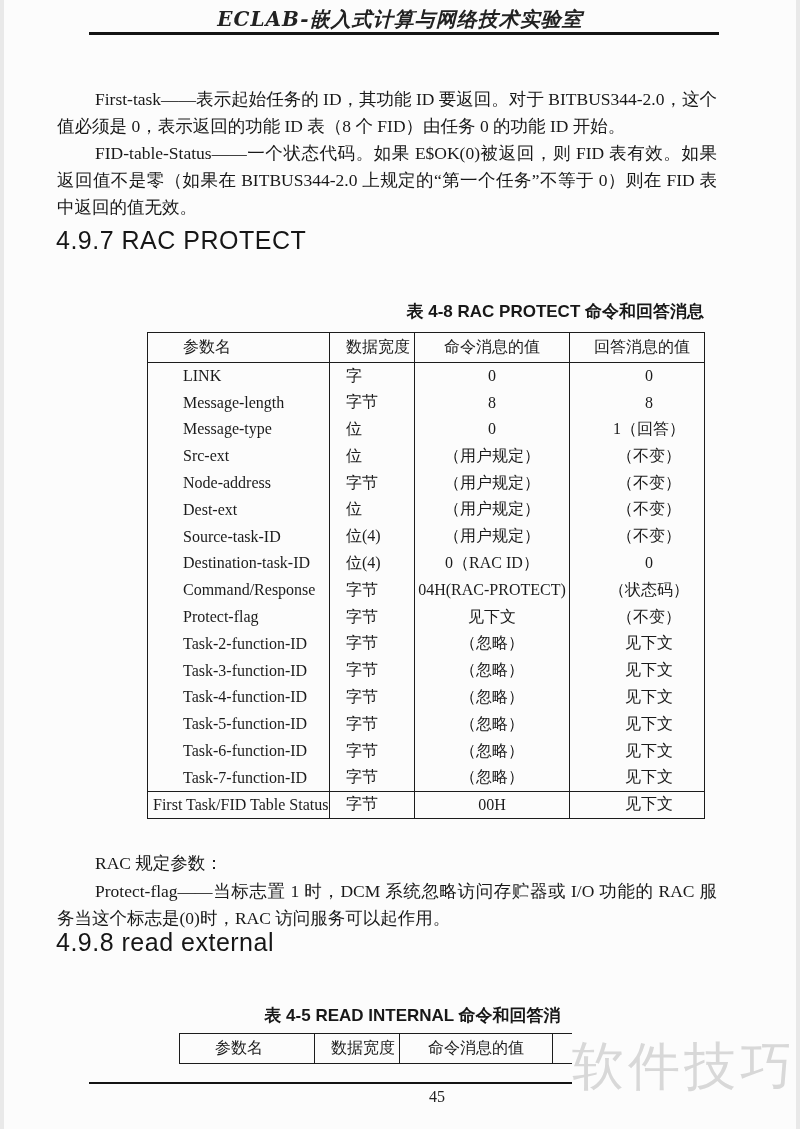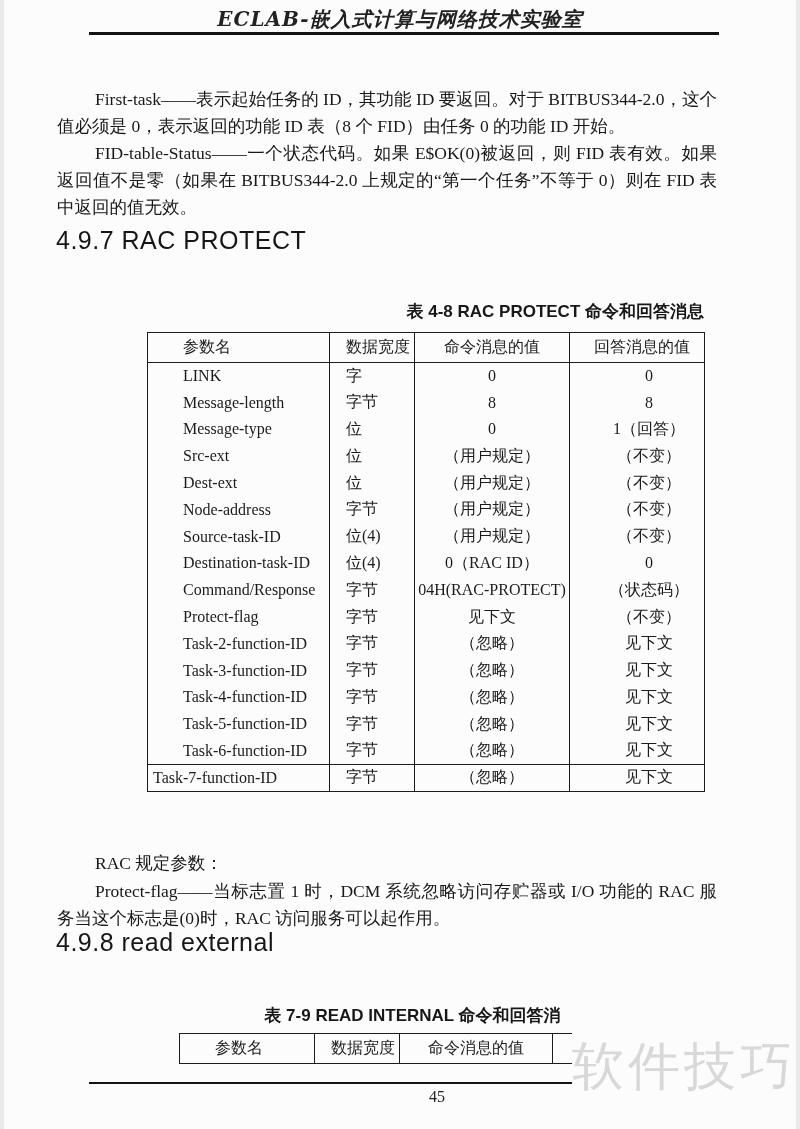--- a/index.html
+++ b/index.html
@@ -127,28 +127,28 @@
           <td class="c2">0</td>
           <td class="c3">1（回答）</td>
         </tr>
         <tr>
           <td class="c0">Src-ext</td>
           <td class="c1">位</td>
           <td class="c2">（用户规定）</td>
           <td class="c3">（不变）</td>
         </tr>
         <tr>
+          <td class="c0">Node-address</td>
+          <td class="c1">字节</td>
+          <td class="c2">（用户规定）</td>
+          <td class="c3">（不变）</td>
+        </tr>
+        <tr>
           <td class="c0">Dest-ext</td>
           <td class="c1">位</td>
-          <td class="c2">（用户规定）</td>
-          <td class="c3">（不变）</td>
-        </tr>
-        <tr>
-          <td class="c0">Node-address</td>
-          <td class="c1">字节</td>
           <td class="c2">（用户规定）</td>
           <td class="c3">（不变）</td>
         </tr>
         <tr>
           <td class="c0">Source-task-ID</td>
           <td class="c1">位(4)</td>
           <td class="c2">（用户规定）</td>
           <td class="c3">（不变）</td>
         </tr>
         <tr>
@@ -198,31 +198,37 @@
           <td class="c1">字节</td>
           <td class="c2">（忽略）</td>
           <td class="c3">见下文</td>
         </tr>
         <tr>
           <td class="c0">Task-7-function-ID</td>
           <td class="c1">字节</td>
           <td class="c2">（忽略）</td>
           <td class="c3">见下文</td>
         </tr>
+        <tr>
+          <td class="c0">First Task/FID Table Status</td>
+          <td class="c1">字节</td>
+          <td class="c2">00H</td>
+          <td class="c3">见下文</td>
+        </tr>
       </tbody>
   </table>
 
   <div class="bodytext" id="para-block-2">
     <p>RAC 规定参数：</p>
     <p>Protect-flag——当标志置 1 时，DCM 系统忽略访问存贮器或 I/O 功能的 RAC 服务当这个标志是(0)时，RAC 访问服务可以起作用。</p>
   </div>
 
   <div class="h2" id="h-498">4.9.8 read external</div>
 
-  <div class="tcaption" id="cap-49">表 7-9  READ INTERNAL 命令和回答消</div>
+  <div class="tcaption" id="cap-49">表 4-5  READ INTERNAL 命令和回答消</div>
 
   <table id="table-49">
     <colgroup>
       <col style="width:135px">
         <col style="width:85px">
         <col style="width:153px">
         <col style="width:252px">
     </colgroup>
     <thead>
       <tr>

